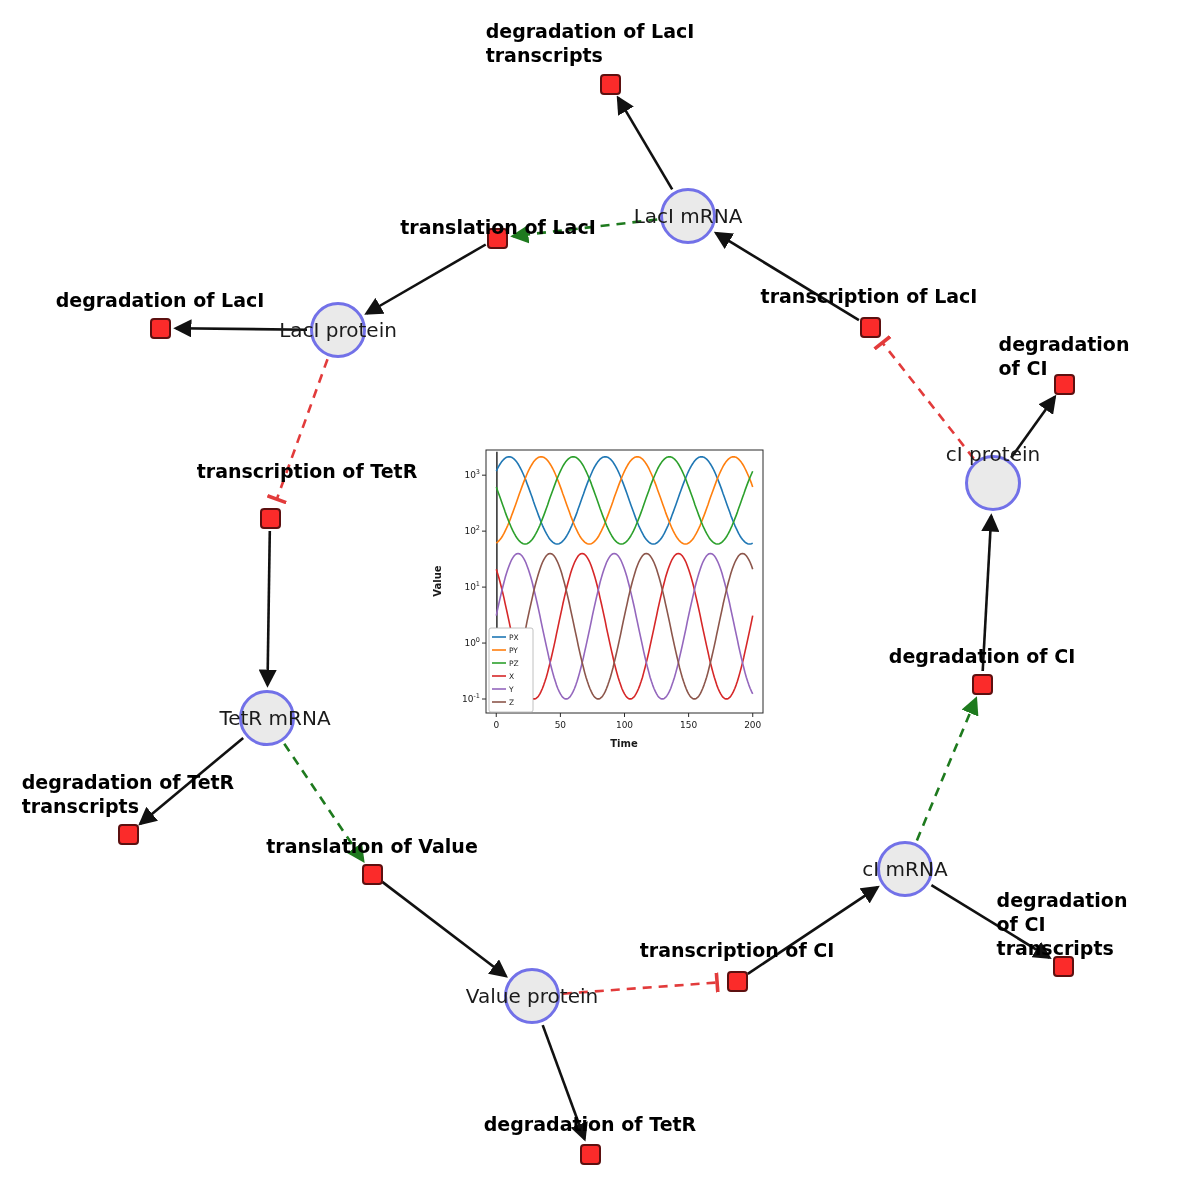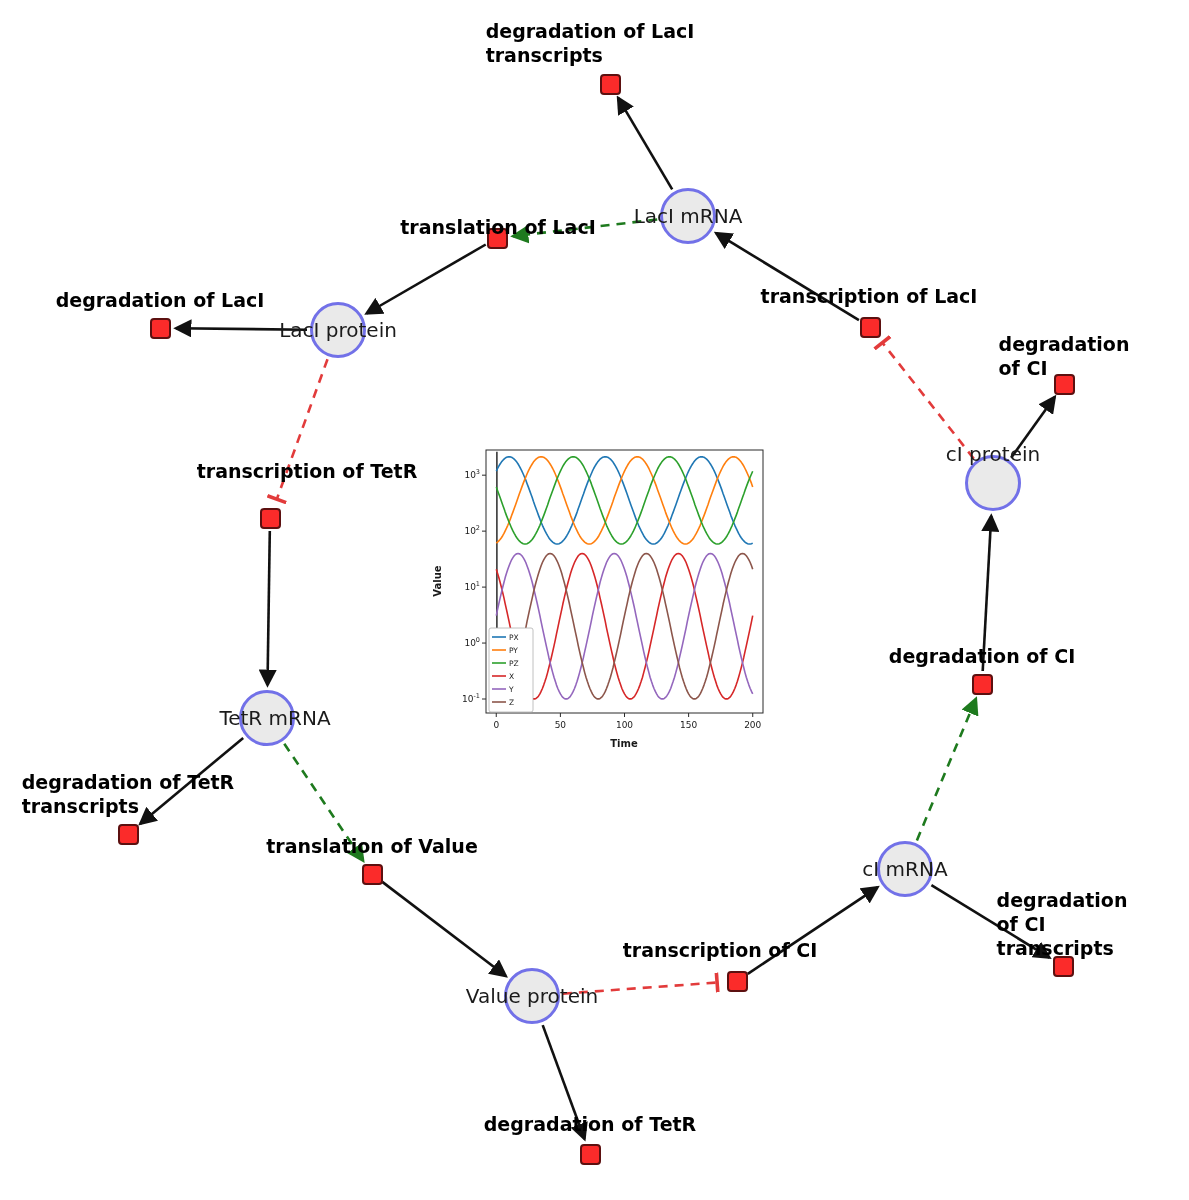--- a/index.html
+++ b/index.html
@@ -77,21 +77,21 @@
       <div class="reaction-node" style="left: 259.5px; top: 507.5px; background: rgb(251, 43, 42); border: 2.5px solid rgb(92, 16, 16);"></div>
       <div class="reaction-label" style="left: 271px; top: 472px; margin-left: 36px;">transcription of TetR</div>
       <div class="reaction-node" style="left: 971.5px; top: 673.5px; background: rgb(251, 43, 42); border: 2.5px solid rgb(92, 16, 16);"></div>
       <div class="reaction-label" style="left: 982px; top: 657px;">degradation of CI</div>
       <div class="reaction-node" style="left: 117.5px; top: 823.5px; background: rgb(251, 43, 42); border: 2.5px solid rgb(92, 16, 16);"></div>
       <div class="reaction-label" style="left: 128px; top: 795px;">degradation of TetR
 transcripts</div>
       <div class="reaction-node" style="left: 361.5px; top: 863.5px; background: rgb(251, 43, 42); border: 2.5px solid rgb(92, 16, 16);"></div>
       <div class="reaction-label" style="left: 372px; top: 847px;">translation of Value</div>
       <div class="reaction-node" style="left: 726.5px; top: 970.5px; background: rgb(251, 43, 42); border: 2.5px solid rgb(92, 16, 16);"></div>
-      <div class="reaction-label" style="left: 720px; top: 951px;">transcription of CI</div>
+      <div class="reaction-label" style="left: 737px; top: 951px;">transcription of CI</div>
       <div class="reaction-node" style="left: 1052.5px; top: 955.5px; background: rgb(251, 43, 42); border: 2.5px solid rgb(92, 16, 16);"></div>
       <div class="reaction-label" style="left: 1062px; top: 925px;">degradation of CI
 transcripts</div>
       <div class="reaction-node" style="left: 579.5px; top: 1143.5px; background: rgb(251, 43, 42); border: 2.5px solid rgb(92, 16, 16);"></div>
       <div class="reaction-label" style="left: 590px; top: 1125px;">degradation of TetR</div>
     </div>
   <div id="chart-inset">
     <svg id="chart-svg" width="345" height="315">
       <text id="xlab" x="196" y="305" text-anchor="middle" font-size="10" font-weight="bold">Time</text>
       <text id="ylab" x="13" y="139" text-anchor="middle" font-size="10" font-weight="bold" transform="rotate(-90 13 139)">Value</text>

